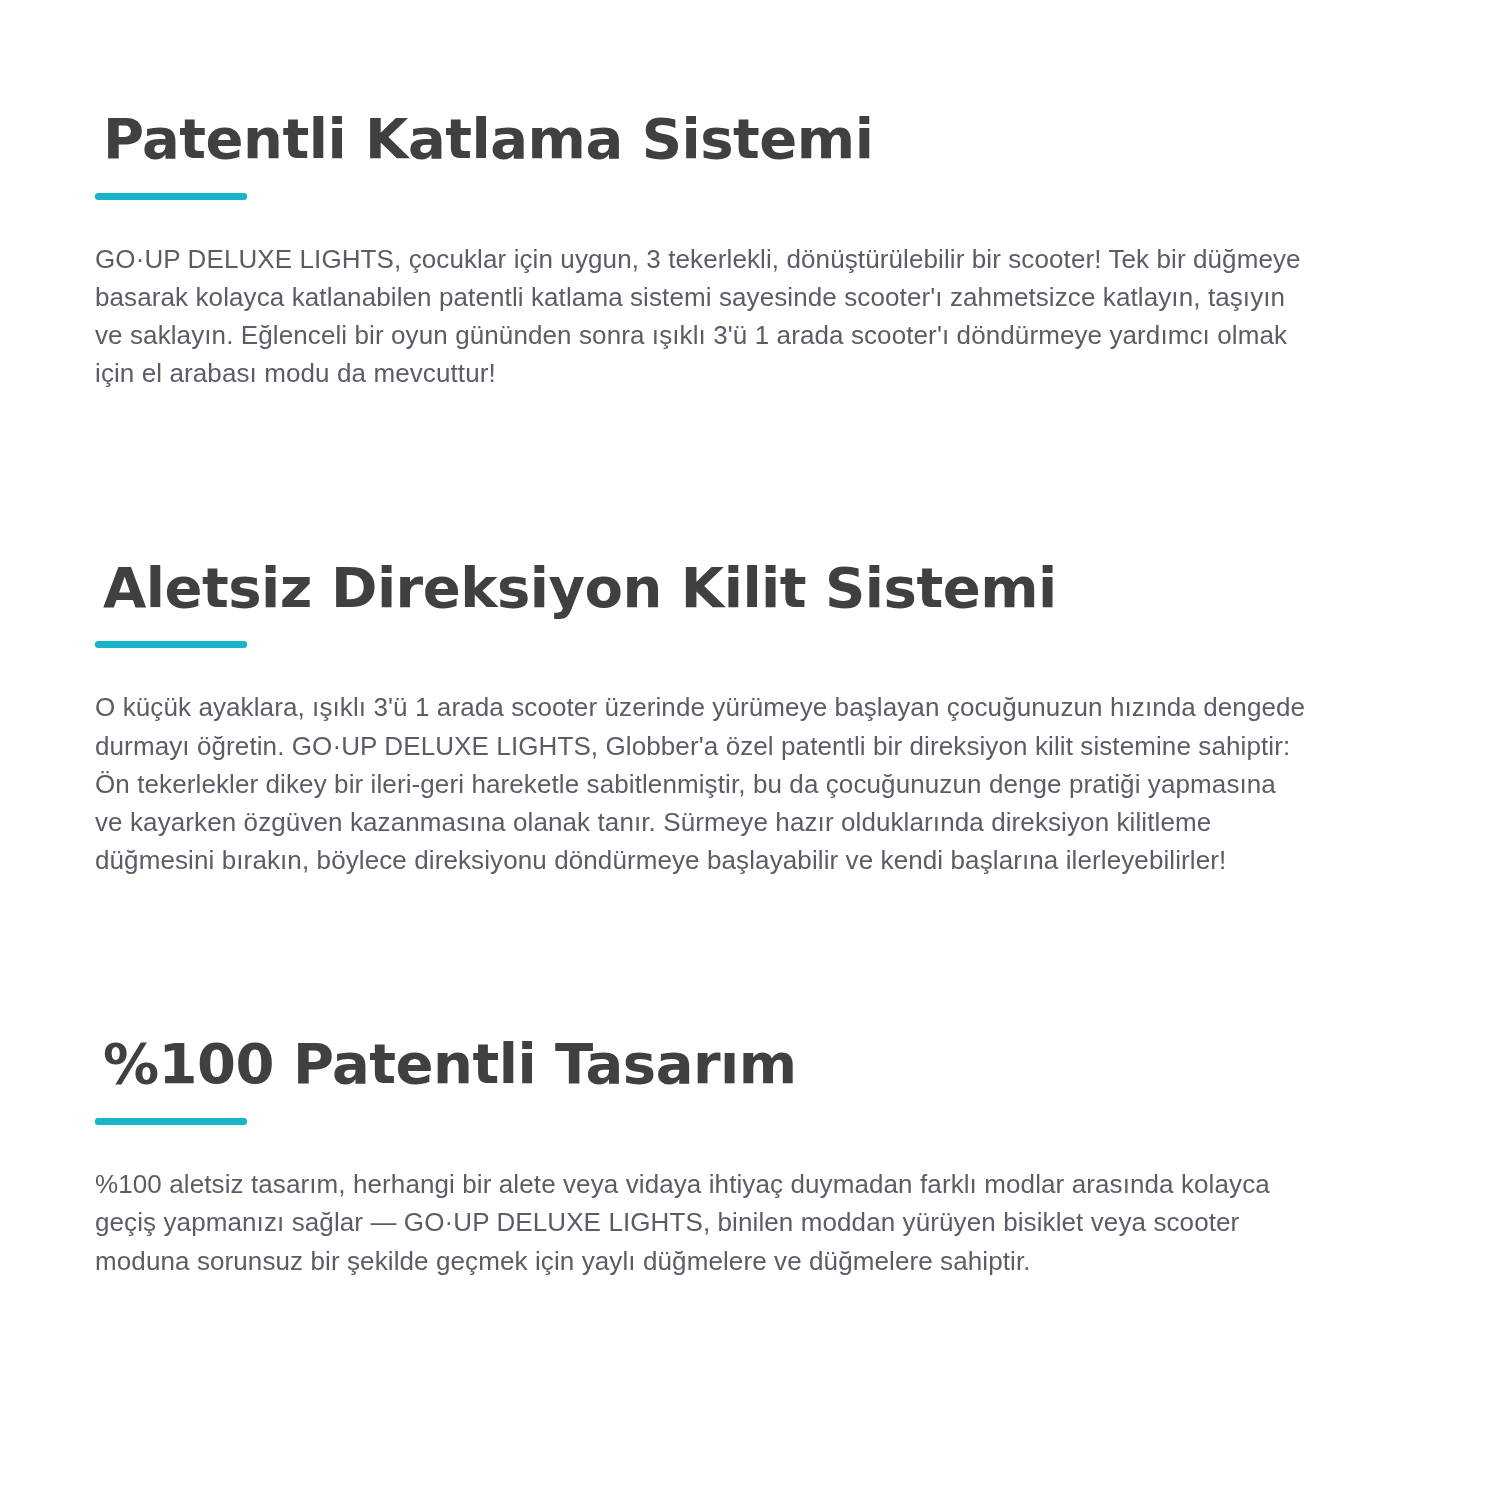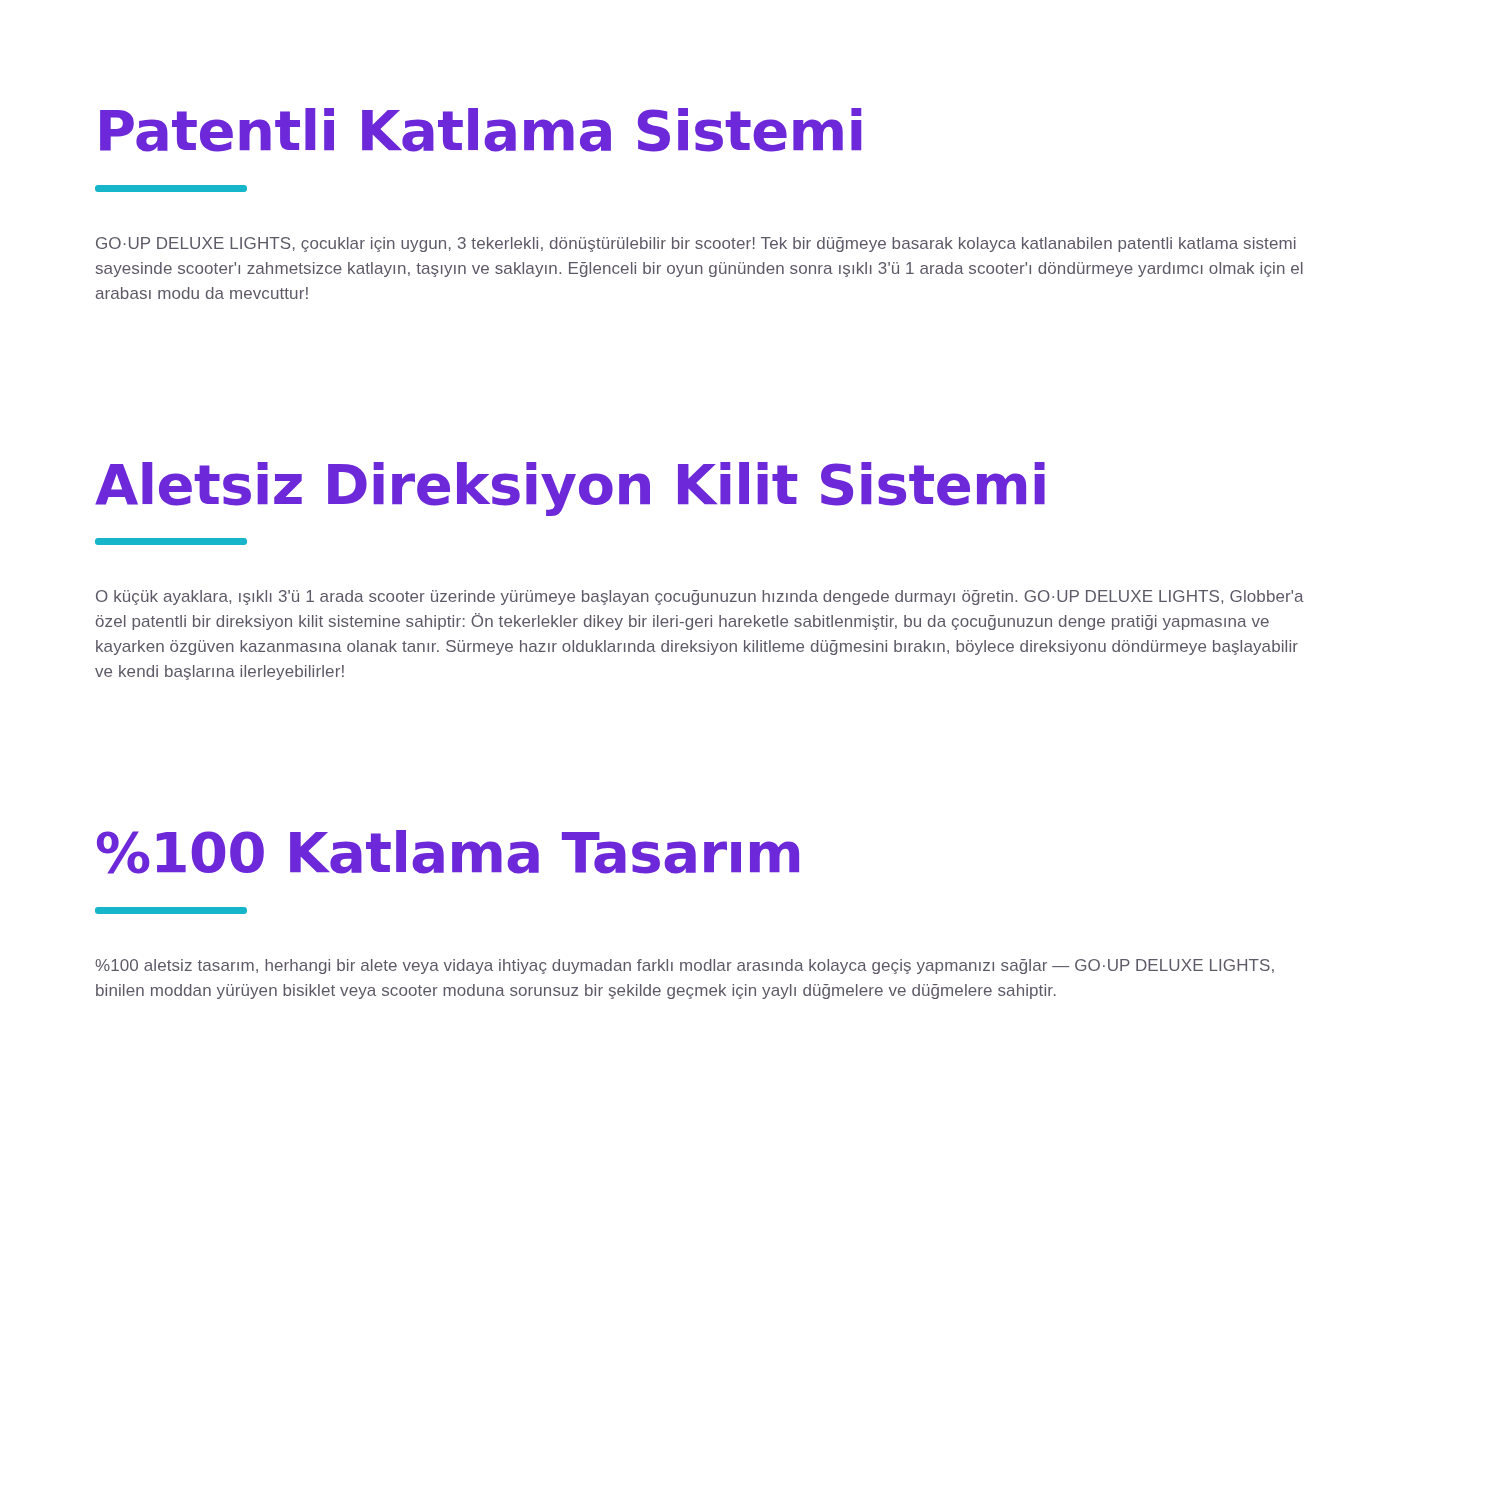--- a/index.html
+++ b/index.html
@@ -24,35 +24,35 @@
   }
   .section {
     margin-bottom: 0;
   }
   .section-heading {
     font-family: "DejaVu Sans", "Liberation Sans", sans-serif;
     font-weight: bold;
     font-size: 56px;
     line-height: 1.12;
     letter-spacing: -0.5px;
-    color: #6d28d9;
-    margin: 0;
+    color: #404040;
+    margin: 8px;
     padding: 0;
   }
   .accent-rule {
     width: 152px;
     height: 7px;
     background: #16b5c9;
     border-radius: 3px;
     margin-top: 22px;
   }
   .section-body {
     margin-top: 40px;
     font-family: "Liberation Sans", sans-serif;
-    font-size: 17px;
+    font-size: 26px;
     line-height: 1.47;
     color: #5f5a68;
     max-width: 1215px;
     letter-spacing: 0.1px;
   }
   .gap-1 { height: 130px; }
   .gap-2 { height: 120px; }
 </style>
 </head>
 <body>
@@ -69,18 +69,18 @@
 
   <div class="section">
     <h2 class="section-heading">Aletsiz Direksiyon Kilit Sistemi</h2>
     <div class="accent-rule"></div>
     <p class="section-body">O küçük ayaklara, ışıklı 3'ü 1 arada scooter üzerinde yürümeye başlayan çocuğunuzun hızında dengede durmayı öğretin. GO·UP DELUXE LIGHTS, Globber'a özel patentli bir direksiyon kilit sistemine sahiptir: Ön tekerlekler dikey bir ileri-geri hareketle sabitlenmiştir, bu da çocuğunuzun denge pratiği yapmasına ve kayarken özgüven kazanmasına olanak tanır. Sürmeye hazır olduklarında direksiyon kilitleme düğmesini bırakın, böylece direksiyonu döndürmeye başlayabilir ve kendi başlarına ilerleyebilirler!</p>
   </div>
 
   <div class="gap-2"></div>
 
   <div class="section">
-    <h2 class="section-heading">%100 Katlama Tasarım</h2>
+    <h2 class="section-heading">%100 Patentli Tasarım</h2>
     <div class="accent-rule"></div>
     <p class="section-body">%100 aletsiz tasarım, herhangi bir alete veya vidaya ihtiyaç duymadan farklı modlar arasında kolayca geçiş yapmanızı sağlar — GO·UP DELUXE LIGHTS, binilen moddan yürüyen bisiklet veya scooter moduna sorunsuz bir şekilde geçmek için yaylı düğmelere ve düğmelere sahiptir.</p>
   </div>
 
 </div>
 
 </body></html>

